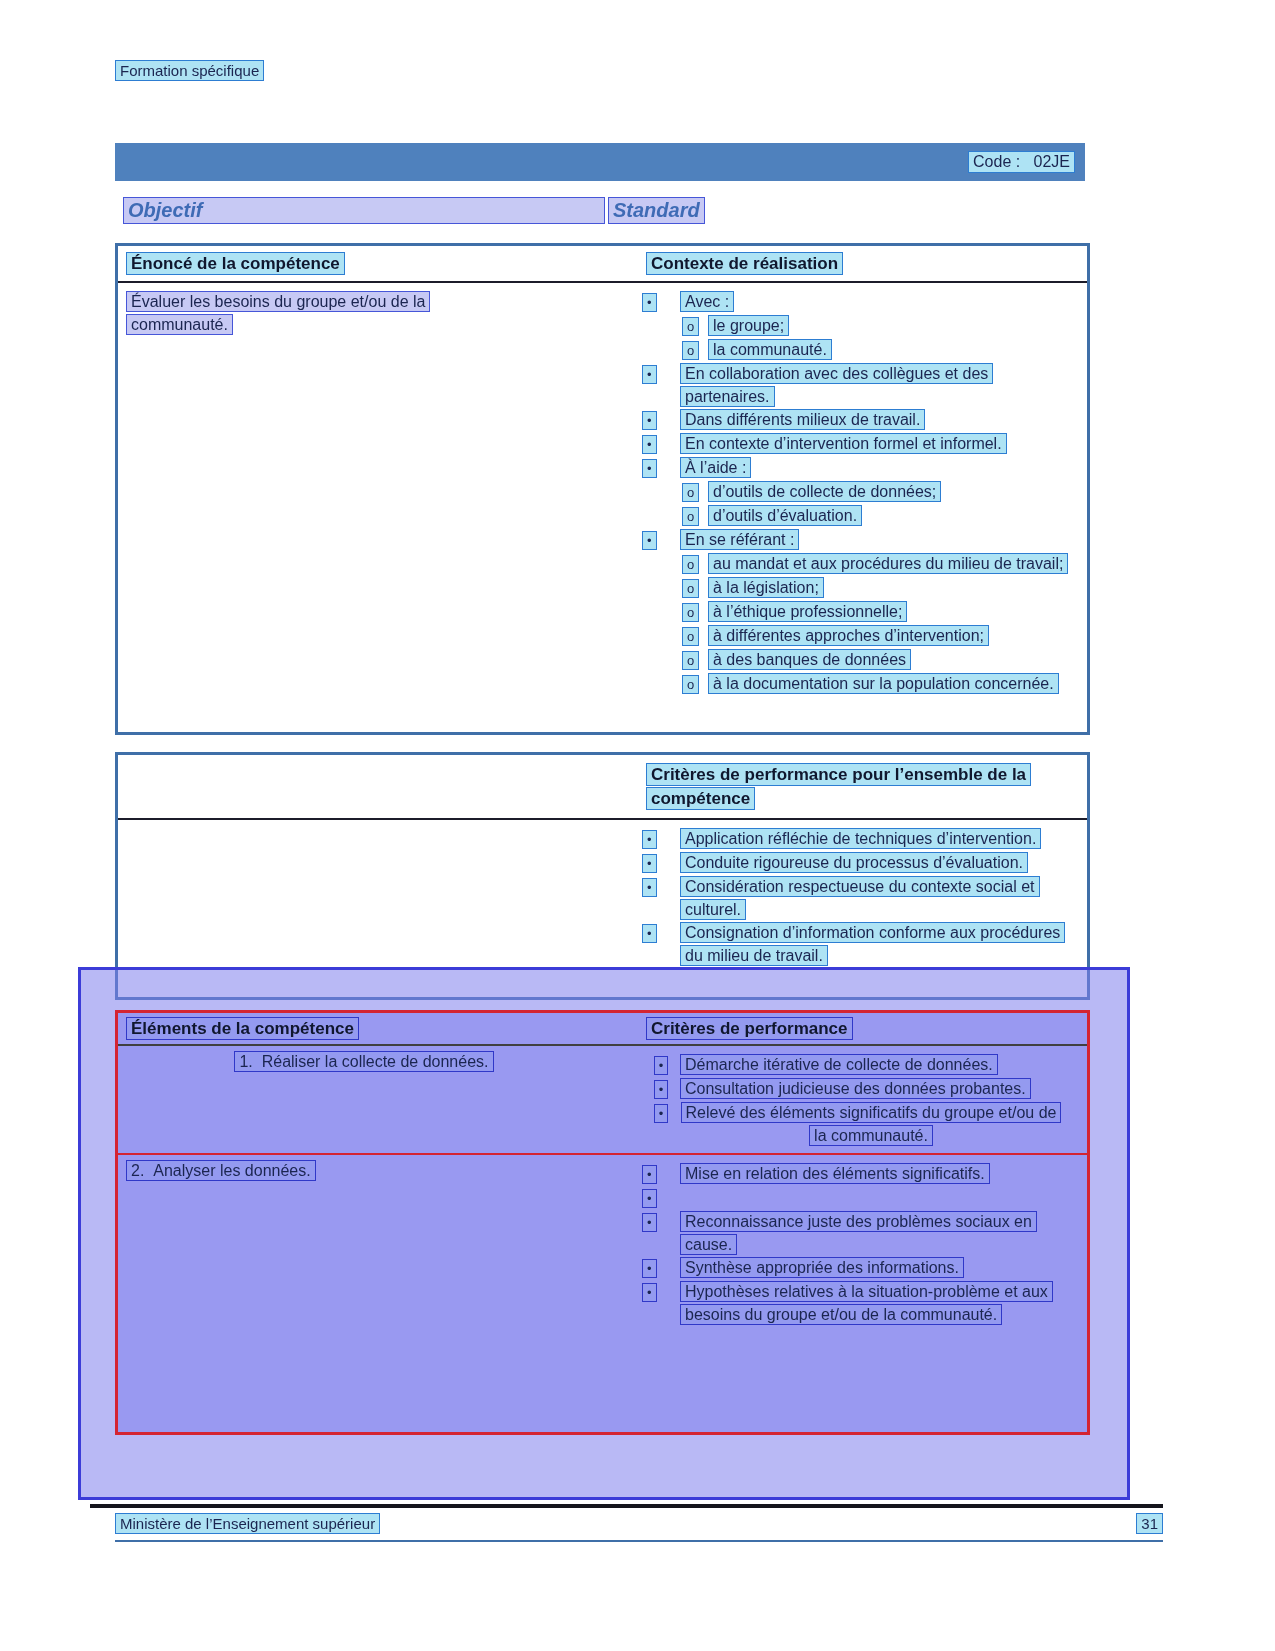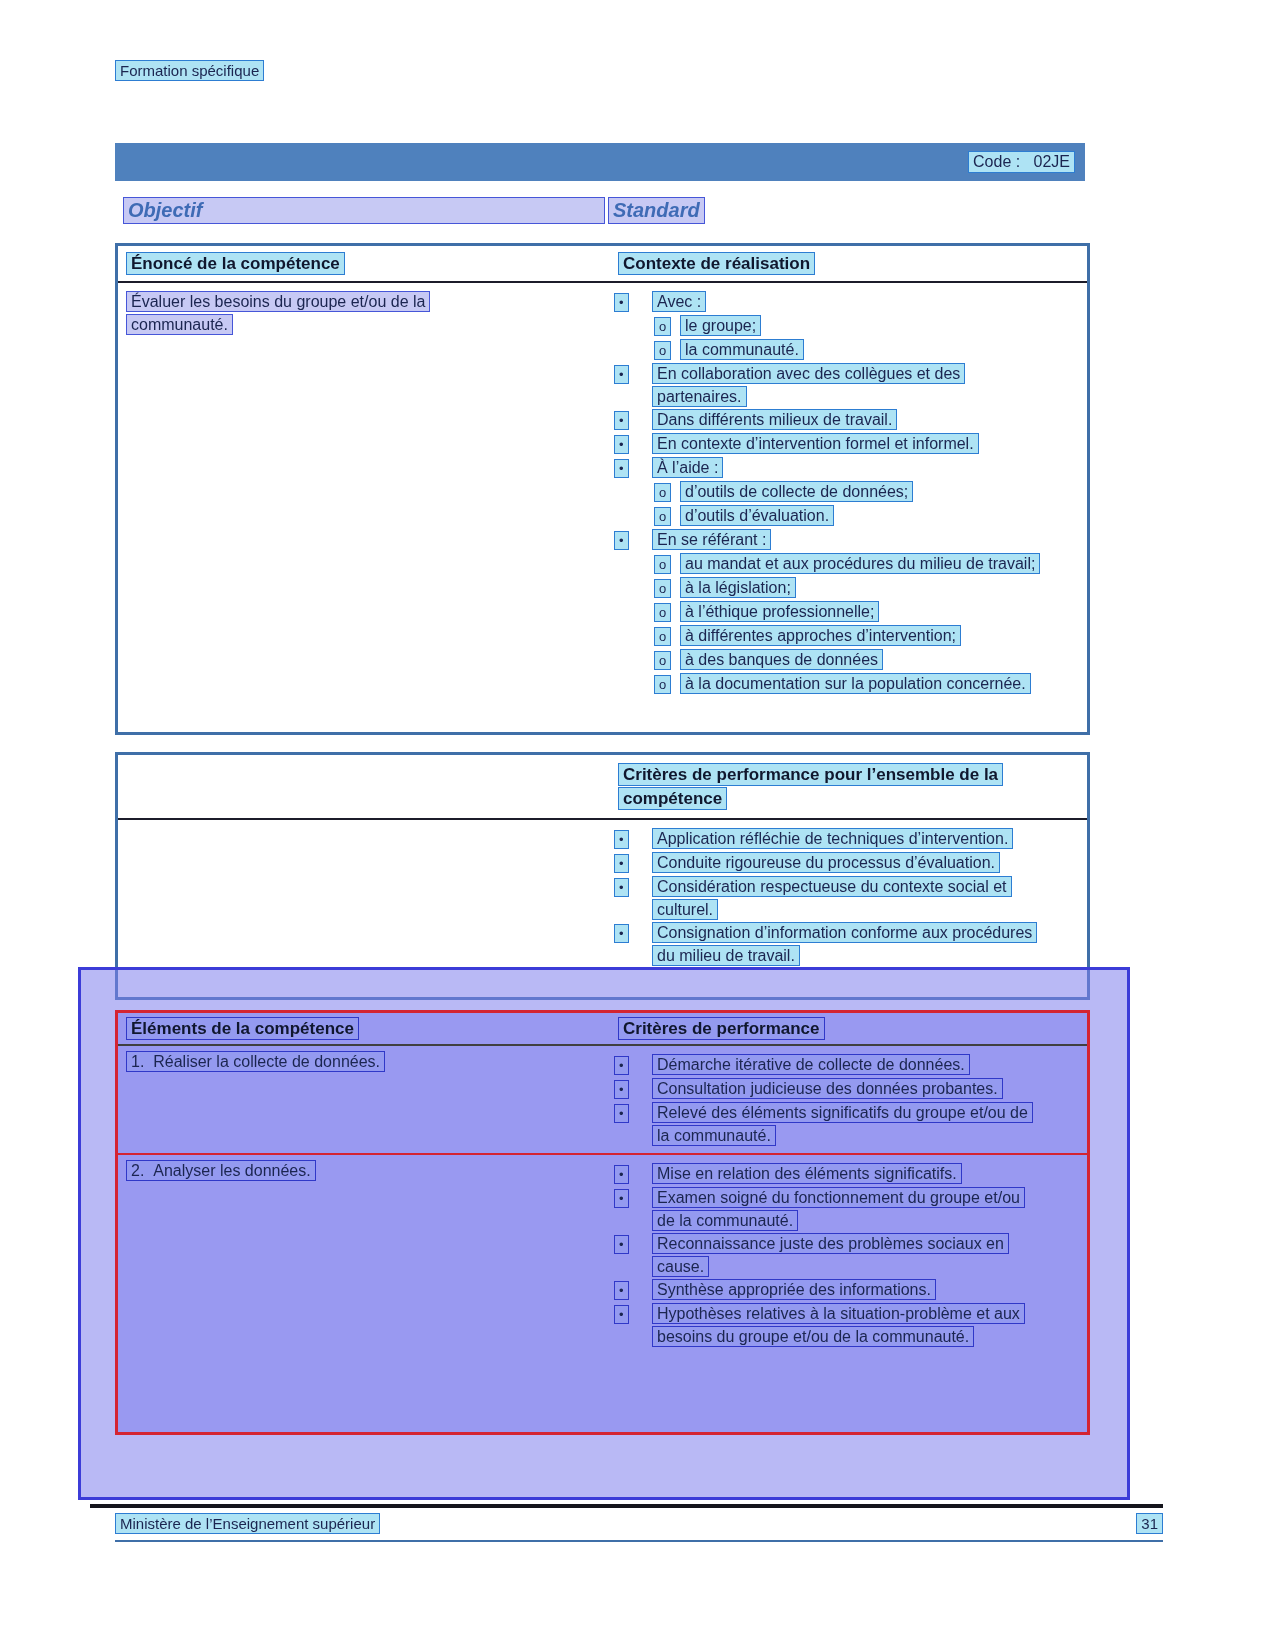--- a/index.html
+++ b/index.html
@@ -42,21 +42,21 @@
 
   .obj-row{position:absolute;left:123px;top:197px;width:962px;display:flex;}
   .obj-row .hl{font-weight:bold;font-style:italic;font-size:20px;color:var(--accent-blue);}
   .obj-row .obj{width:482px;}
   .obj-row .std{margin-left:3px;}
 
   .tbl{position:absolute;left:115px;width:975px;border:3px solid var(--tbl-blue);background:#fff;overflow:hidden;}
   .tbl1{top:243px;height:492px;}
   .tbl2{top:752px;height:248px;}
 
-  .grid2{display:grid;grid-template-columns:492px 1fr;}
+  .grid2{display:grid;grid-template-columns:492px 1fr;gap:28px;}
   .thead{border-bottom:2px solid #1c1c2a;}
   .th{padding:8px 8px 7px 8px;font-size:17px;}
   .th .hlh{max-width:452px;line-height:24px;display:block;}
   .td{padding:7px 8px 0 8px;font-size:16px;}
   .td.list-td{padding:7px 0 0 2px;}
   .cell-text{max-width:392px;line-height:23px;}
 
   .li{display:flex;line-height:23px;margin-bottom:0;font-size:16px;}
   .li .marker{flex:0 0 40px;padding-left:2px;}
   .li .marker .hl{font-size:13px;}
@@ -74,21 +74,21 @@
   .tbl3{
     position:absolute;left:115px;top:1010px;width:975px;height:425px;
     border:3px solid var(--tbl-red);
     background:var(--overlay-bg);
     z-index:3;display:flex;flex-direction:column;overflow:hidden;
   }
   .tbl3 .thead{border-bottom:2px solid #404040;}
   .tbl3 .th{padding:6px 8px 5px 8px;}
   .tbl3 .hl{background:var(--hl-purple);border-color:var(--hl-purple-border);}
   .tbl3 .row{border-bottom:2px solid var(--tbl-red);}
-  .tbl3 .row1{height:109px;overflow:hidden;}
+  .tbl3 .row1{height:109px;overflow:hidden;text-align:center;}
   .tbl3 .row2{flex:1;border-bottom:none;}
 
   .footer-rule{position:absolute;left:90px;top:1504px;width:1073px;height:4px;background:#15151c;}
   .footer{
     position:absolute;left:115px;top:1513px;width:1048px;
     display:flex;justify-content:space-between;align-items:flex-start;
     border-bottom:2px solid var(--tbl-blue);
     padding-bottom:6px;font-size:15px;text-align:center;
   }
 </style>
@@ -285,21 +285,20 @@
       </div>
       <div class="td list-td">
 
           <div class="li l1">
             <span class="marker"><span class="hl">•</span></span>
             <span class="txt"><span class="hl">Mise en relation des éléments significatifs.</span></span>
           </div>
 
           <div class="li l1">
             <span class="marker"><span class="hl">•</span></span>
-            <span class="txt"><span class="hl">Examen soigné du fonctionnement du groupe et/ou de la communauté.</span></span>
           </div>
 
           <div class="li l1">
             <span class="marker"><span class="hl">•</span></span>
             <span class="txt"><span class="hl">Reconnaissance juste des problèmes sociaux en cause.</span></span>
           </div>
 
           <div class="li l1">
             <span class="marker"><span class="hl">•</span></span>
             <span class="txt"><span class="hl">Synthèse appropriée des informations.</span></span>

